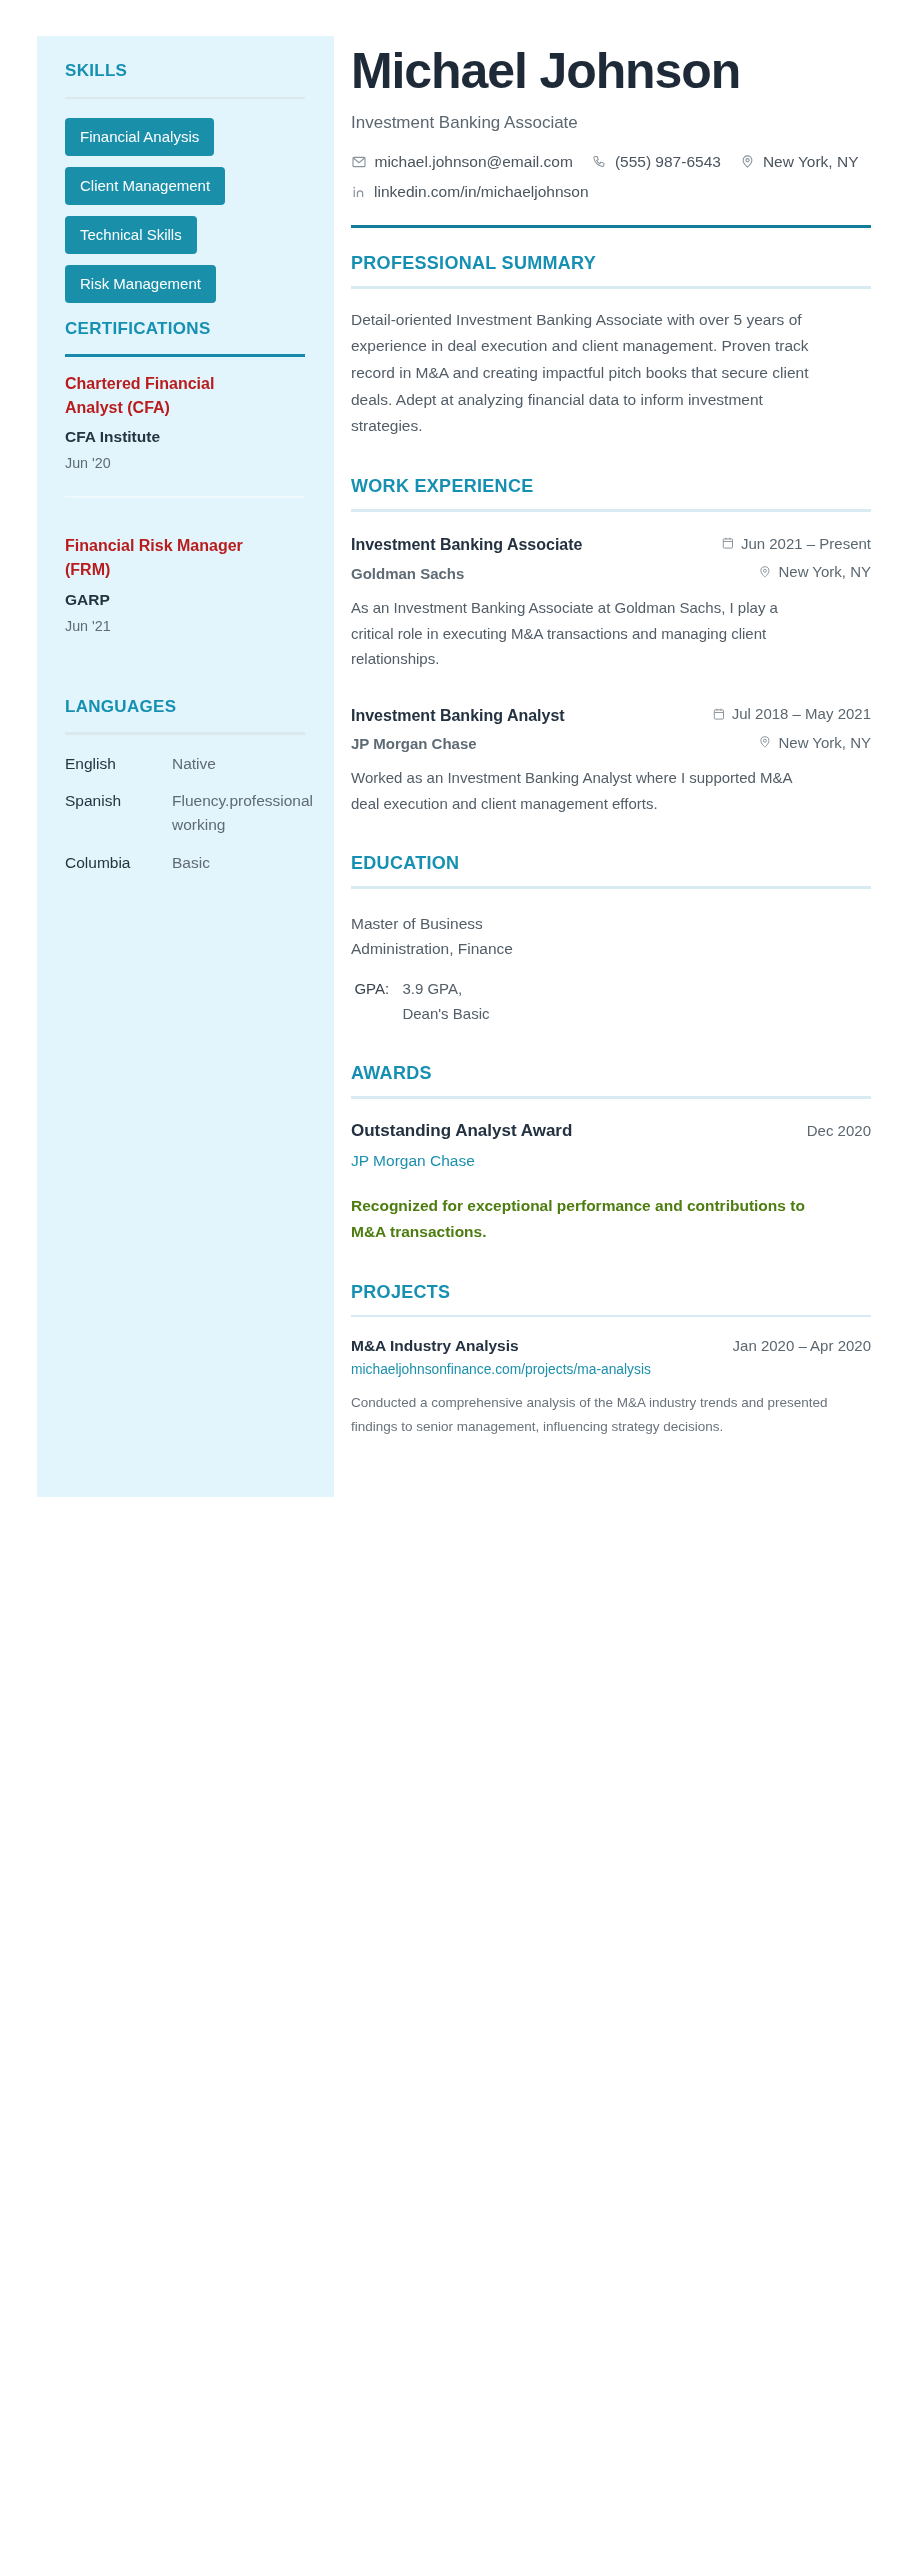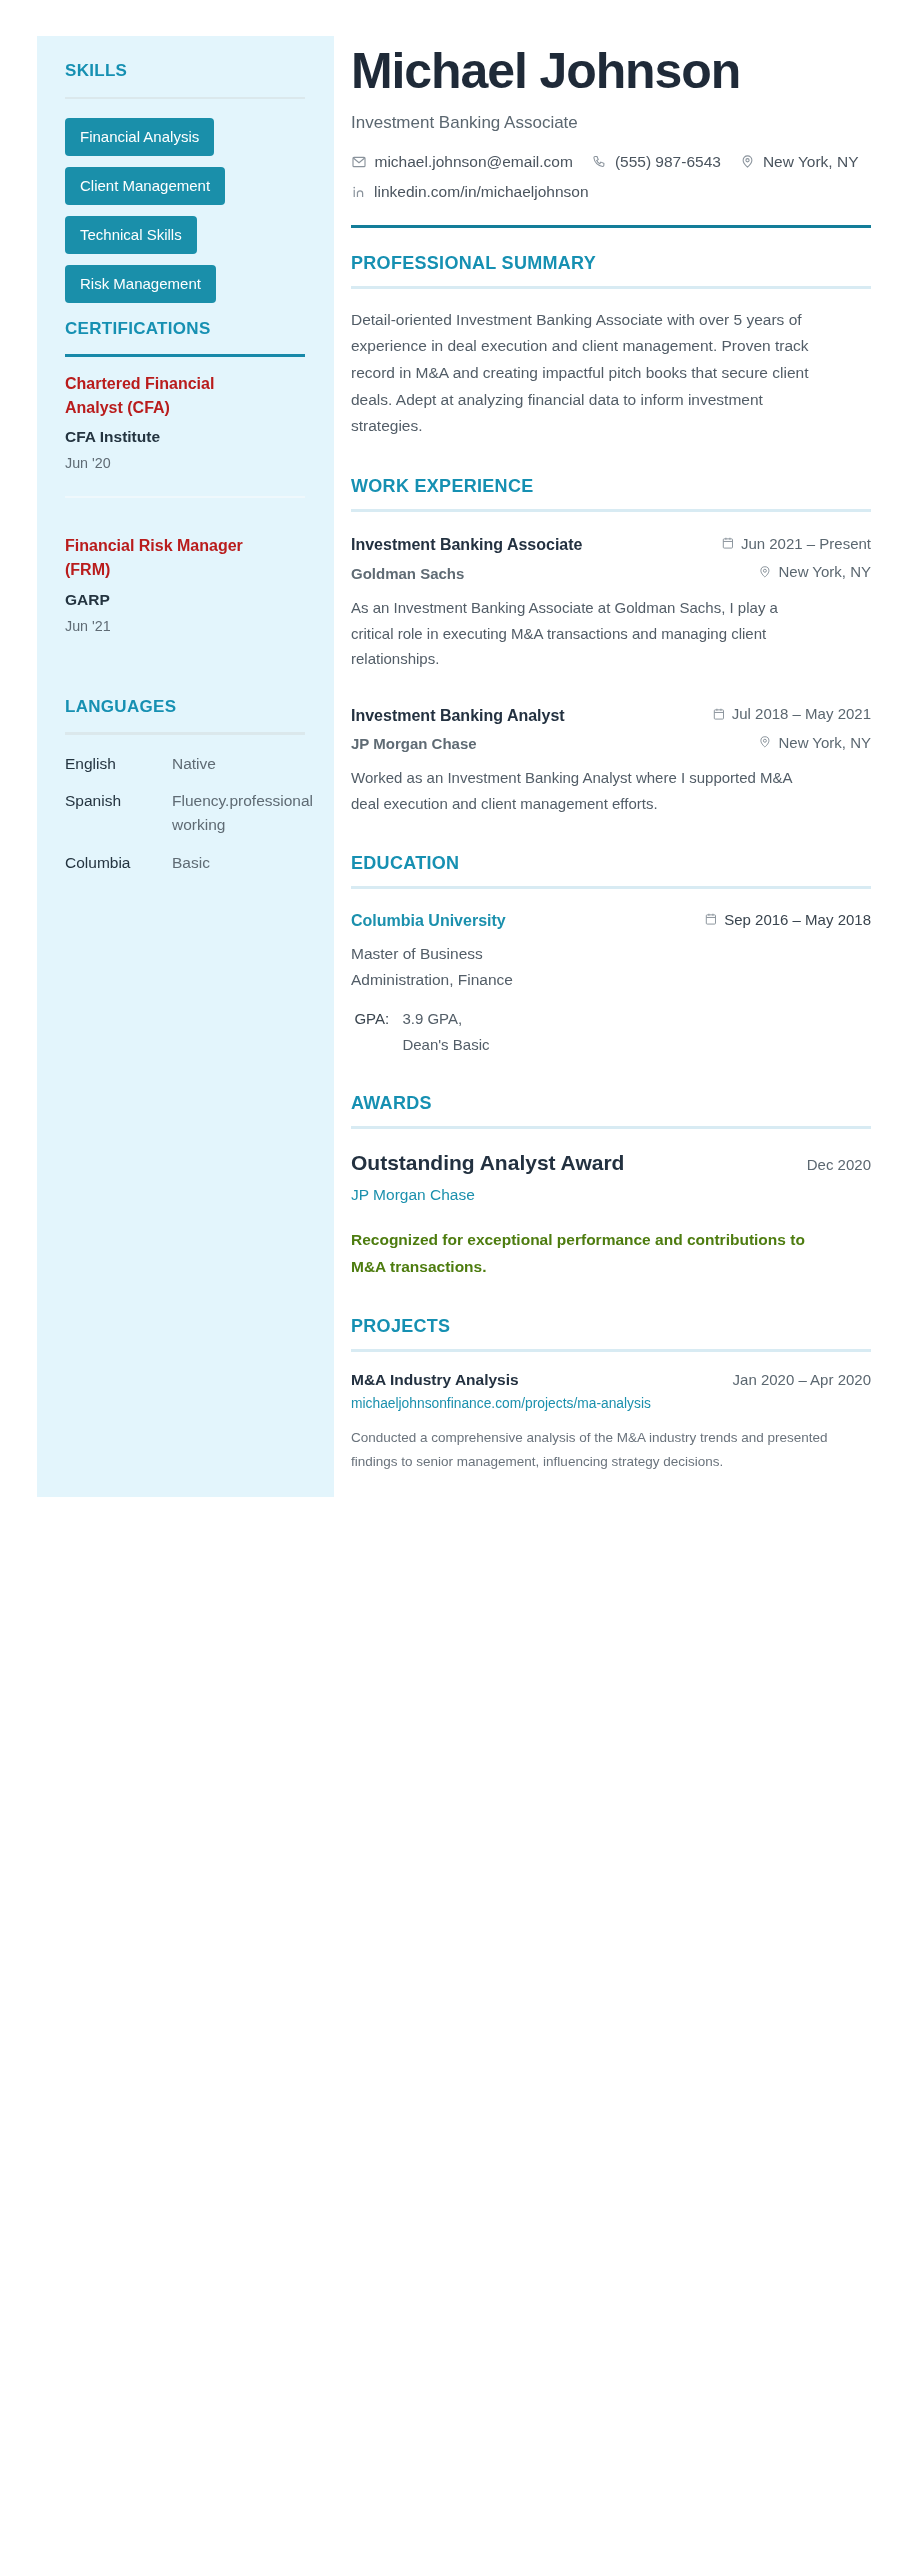--- a/index.html
+++ b/index.html
@@ -61,21 +61,21 @@
   .job-role{font-size:16px;font-weight:700;color:#233140;}
   .job-company{font-size:15px;font-weight:700;color:#5f6b74;}
   .job-desc{margin-top:13px;font-size:15px;line-height:1.72;color:#525d67;width:467px;}
   .edu{margin-top:22px;}
   .edu-school{font-size:16px;font-weight:700;color:#1b90ad;}
   .edu-degree{margin-top:11px;font-size:15.5px;line-height:1.65;color:#525d67;width:195px;}
   .gpa-row{display:flex;margin-top:14.3px;font-size:15px;line-height:1.7;}
   .gpa-label{color:#39444e;width:48px;flex-shrink:0;padding-left:3.4px;}
   .gpa-vals{color:#525d67;}
   .award{margin-top:22px;}
-  .award-name{font-size:21px;font-weight:700;color:#233140;}
+  .award-name{font-size:17px;font-weight:700;color:#233140;}
   .award-issuer{margin-top:11px;font-size:15.5px;color:#1b90ad;}
   .award-desc{margin-top:23px;font-size:15.5px;line-height:1.7;color:#4d7c0f;width:459px;font-weight:bold;}
   .project{margin-top:19.5px;}
   .proj-name{font-size:15.5px;font-weight:700;color:#233140;}
   .proj-link{margin-top:6.9px;font-size:13.8px;color:#1b90ad;cursor:pointer;}
   .proj-desc{margin-top:14.3px;font-size:13.5px;line-height:1.78;color:#6a737c;width:479px;}
 </style>
 </head>
 <body>
 
@@ -247,34 +247,20 @@
           </div>
         </div>
         <p class="job-desc">Worked as an Investment Banking Analyst where I supported M&amp;A deal execution and client management efforts.</p>
       </div>
     </section>
 
     <section class="sec">
       <h2 class="sec-title">EDUCATION</h2>
       <div class="sec-rule"></div>
       <div class="edu">
-        <div class="row-head">
-          <div class="edu-school">Columbia University</div>
-          <div class="meta dark">
-            <span class="icon">
-              <svg width="13.8" height="13.8" viewBox="0 0 24 24" fill="none" stroke="currentColor" stroke-width="1.7">
-                  <rect x="4" y="5" width="16" height="16" rx="1.5"></rect>
-                  <line x1="4" y1="9.5" x2="20" y2="9.5"></line>
-                  <line x1="8.5" y1="3" x2="8.5" y2="6.5"></line>
-                  <line x1="15.5" y1="3" x2="15.5" y2="6.5"></line>
-                </svg>
-            </span>
-            <span>Sep 2016  –  May 2018</span>
-          </div>
-        </div>
         <div class="edu-degree">Master of Business Administration, Finance</div>
         <div class="gpa-row">
           <div class="gpa-label">GPA:</div>
           <div class="gpa-vals">
             <div>3.9 GPA,</div>
             <div>Dean's Basic</div>
           </div>
         </div>
       </div>
     </section>

